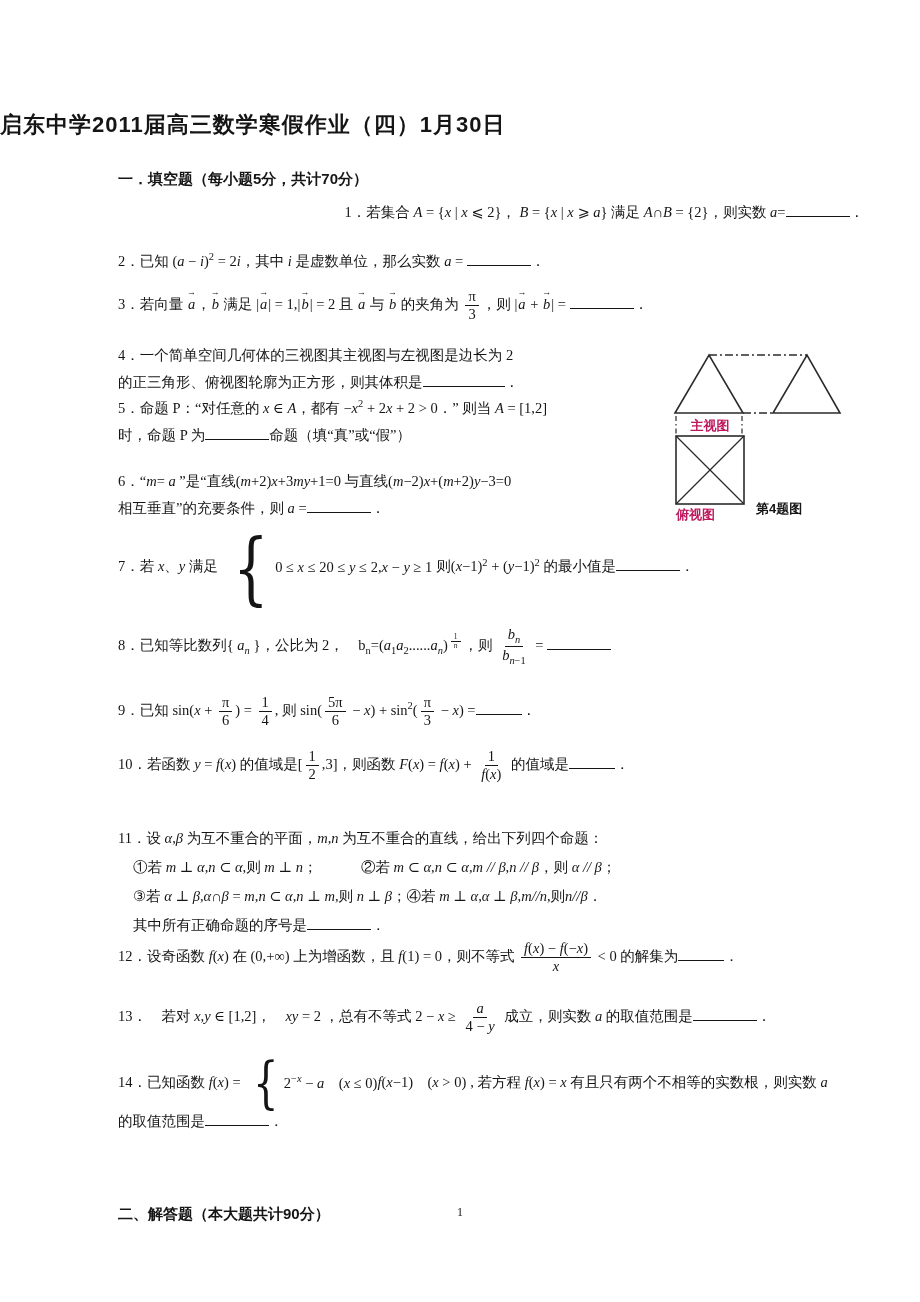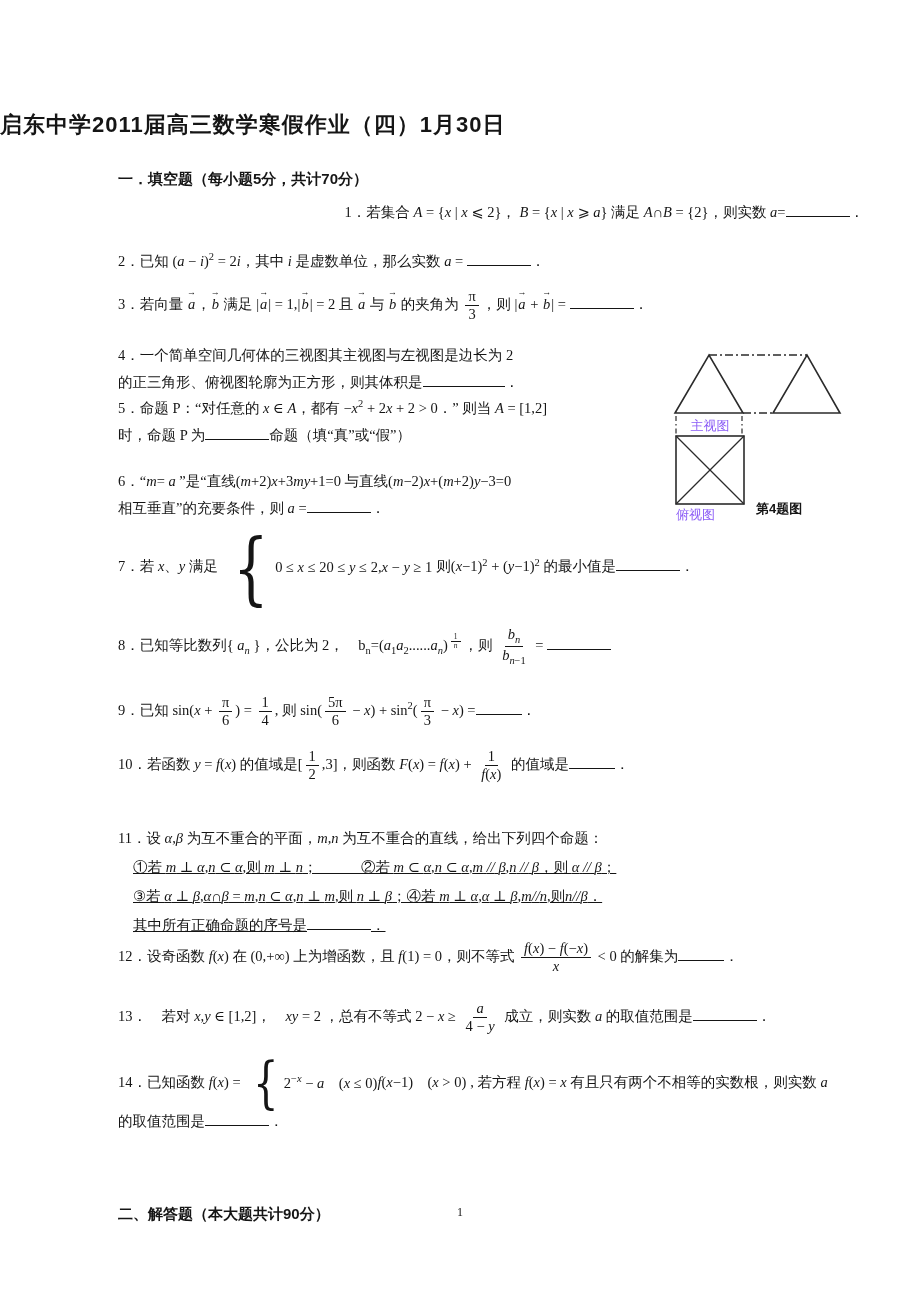--- a/index.html
+++ b/index.html
@@ -29,25 +29,25 @@
   .vec::before{content:"\2192";position:absolute;top:-0.78em;left:50%;transform:translateX(-50%);
        font-size:0.62em;font-style:normal;}
   .bl{display:inline-block;border-bottom:1px solid #151515;height:1em;vertical-align:baseline;}
   .bl6{width:46px;} .bl8{width:64px;} .bl10{width:82px;}
   .cases{display:inline-flex;align-items:center;vertical-align:middle;margin:0 4px;}
   .cbrace{font-family:"DejaVu Serif",serif;font-weight:400;line-height:0.9;
           transform:scaleX(0.72);transform-origin:center;}
   .c3 .cbrace{font-size:78px;}
   .c2 .cbrace{font-size:56px;}
   .clines{display:inline-flex;flex-direction:row;line-height:1.75;text-align:left;}
-  .indent{margin-left:15px;text-decoration:underline;}
+  .indent{margin-left:15px;}
   .figure{position:absolute;left:650px;top:332px;width:270px;height:210px;}
   .figure svg{position:absolute;left:0;top:0;}
   .fig-label{position:absolute;font-family:"Liberation Sans","DejaVu Sans",sans-serif;
-             font-weight:normal;font-size:13px;color:#8b5cf6;}
+             font-weight:bold;font-size:13px;color:#be185d;}
   .fl-front{left:26px;top:85px;width:68px;text-align:center;}
   .fl-top{left:26px;top:174px;width:68px;text-align:left;}
   .fig-caption{position:absolute;left:106px;top:168px;
                font-family:"Liberation Sans","DejaVu Sans",sans-serif;font-weight:bold;font-size:13px;}
   .pageno{position:absolute;top:1205px;left:0;right:0;text-align:center;font-size:12px;}
 </style>
 </head>
 <body>
 
 <div class="page">

